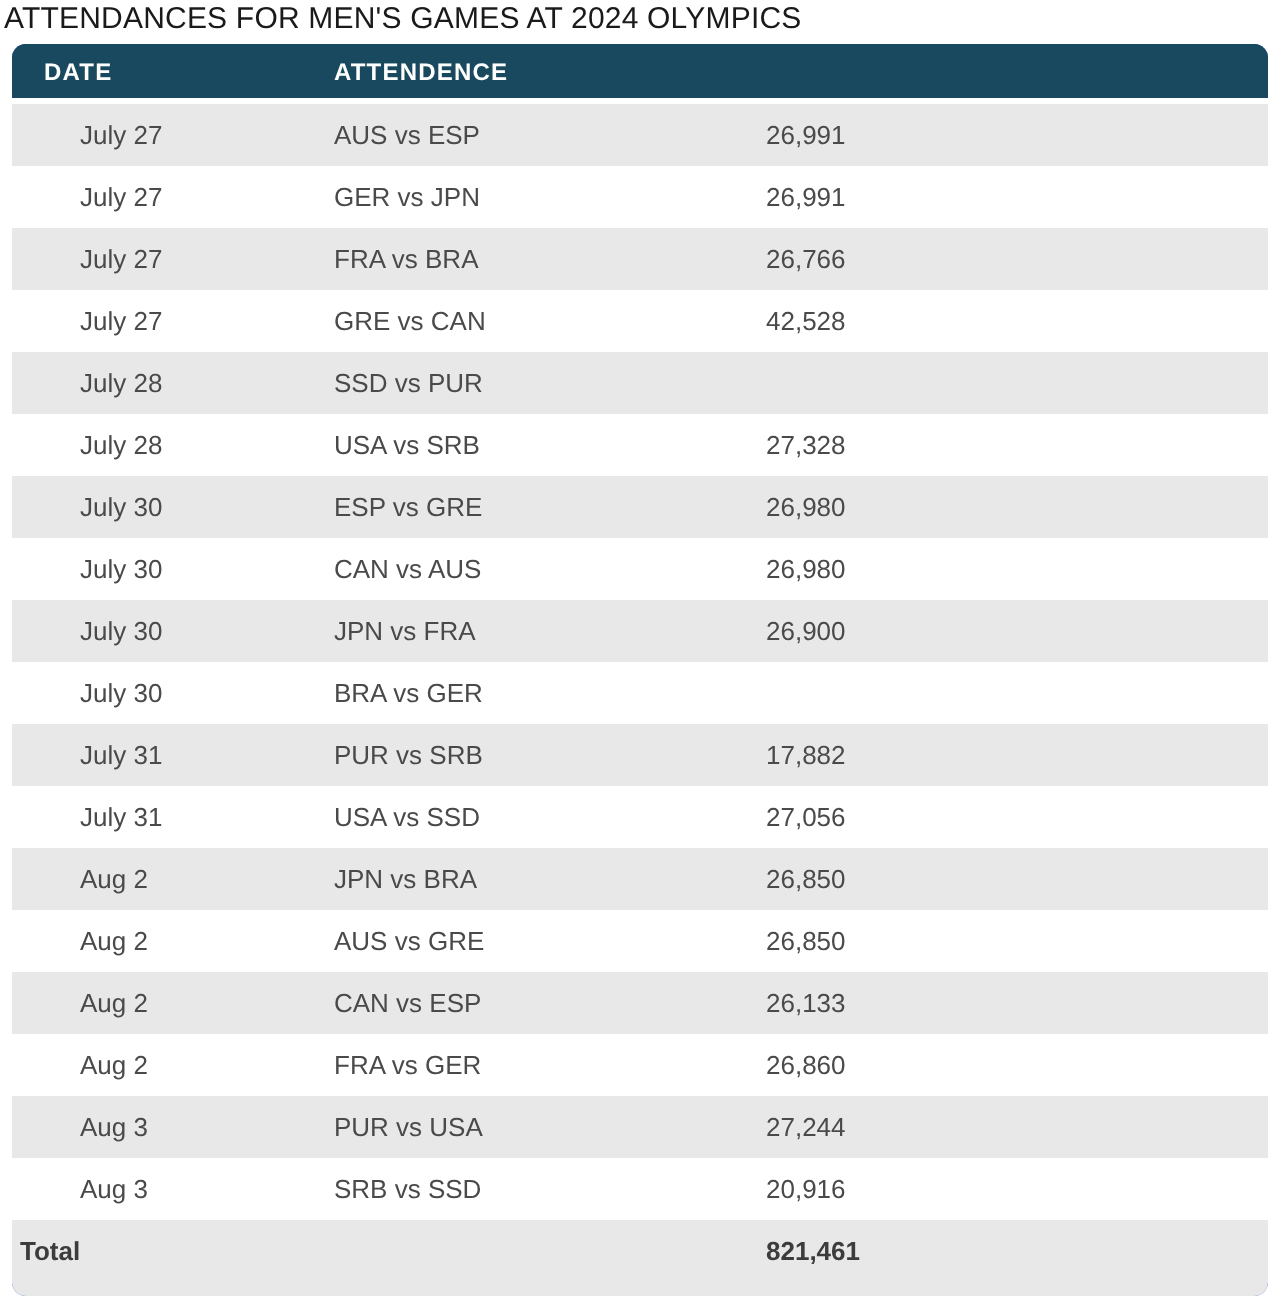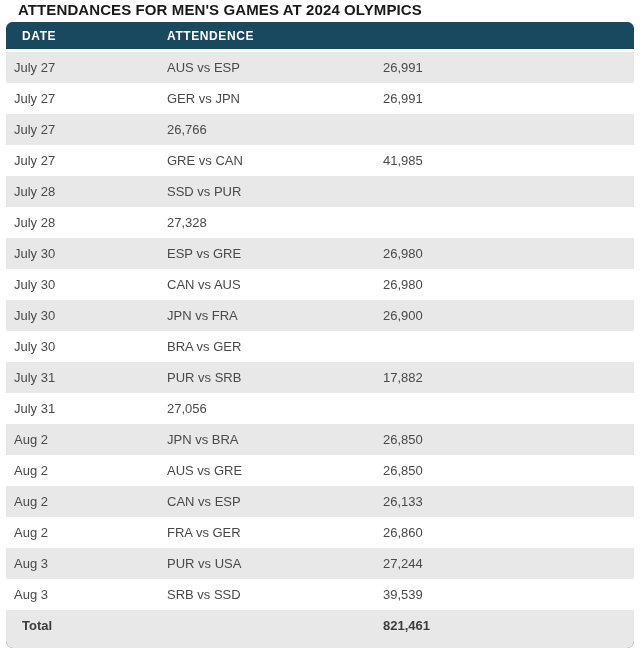--- a/index.html
+++ b/index.html
@@ -5,24 +5,24 @@
   * { box-sizing: border-box; margin: 0; padding: 0; }
   html, body { width: 640px; background: #ffffff; }
   body {
     font-family: "Liberation Sans", sans-serif;
     width: 640px;
     height: 650px;
     overflow: hidden;
   }
   .page-title {
     font-size: 15px;
-    font-weight: 700;
+    font-weight: 400;
     color: #1a1a1a;
     letter-spacing: 0.1px;
-    margin: 1px 0 4px 18px;
+    margin: 1px 0 4px 2px;
     text-transform: uppercase;
     white-space: nowrap;
   }
   .table-card {
     margin: 0 6px;
     border-radius: 7px;
     overflow: hidden;
     background: #1d4ed8;
   }
   .thead {
@@ -40,33 +40,33 @@
   .header-spacer { height: 3px; background: #ffffff; }
   .trow {
     display: grid;
     grid-template-columns: 161px 216px 1fr;
     align-items: center;
     height: 31px;
     background: #ffffff;
     font-size: 13px;
     color: #4a4a4a;
   }
-  .trow > div:first-child { padding-left: 8px; }
+  .trow > div:first-child { padding-left: 34px; }
   .trow.alt { background: #e8e8e8; }
   .total-row {
     display: grid;
     grid-template-columns: 161px 216px 1fr;
     align-items: center;
     height: 30px;
     background: #e8e8e8;
     font-size: 13px;
     font-weight: 700;
     color: #3c3c3c;
   }
-  .total-row > div:first-child { padding-left: 16px; }
+  .total-row > div:first-child { padding-left: 4px; }
   .footer-strip { height: 8px; background: #e8e8e8; }
 </style>
 </head>
 <body>
 
 <h1 class="page-title">ATTENDANCES FOR MEN'S GAMES AT 2024 OLYMPICS</h1>
 
 <div class="table-card">
   <div class="thead">
     <div>DATE</div>
@@ -79,33 +79,35 @@
         <div>AUS vs ESP</div>
         <div>26,991</div>
       </div>
       <div class="trow">
         <div>July 27</div>
         <div>GER vs JPN</div>
         <div>26,991</div>
       </div>
       <div class="trow alt">
         <div>July 27</div>
+        <div>FRA vs BRA</div>
         <div>26,766</div>
       </div>
       <div class="trow">
         <div>July 27</div>
         <div>GRE vs CAN</div>
-        <div>41,985</div>
+        <div>42,528</div>
       </div>
       <div class="trow alt">
         <div>July 28</div>
         <div>SSD vs PUR</div>
       </div>
       <div class="trow">
         <div>July 28</div>
+        <div>USA vs SRB</div>
         <div>27,328</div>
       </div>
       <div class="trow alt">
         <div>July 30</div>
         <div>ESP vs GRE</div>
         <div>26,980</div>
       </div>
       <div class="trow">
         <div>July 30</div>
         <div>CAN vs AUS</div>
@@ -120,20 +122,21 @@
         <div>July 30</div>
         <div>BRA vs GER</div>
       </div>
       <div class="trow alt">
         <div>July 31</div>
         <div>PUR vs SRB</div>
         <div>17,882</div>
       </div>
       <div class="trow">
         <div>July 31</div>
+        <div>USA vs SSD</div>
         <div>27,056</div>
       </div>
       <div class="trow alt">
         <div>Aug 2</div>
         <div>JPN vs BRA</div>
         <div>26,850</div>
       </div>
       <div class="trow">
         <div>Aug 2</div>
         <div>AUS vs GRE</div>
@@ -150,21 +153,21 @@
         <div>26,860</div>
       </div>
       <div class="trow alt">
         <div>Aug 3</div>
         <div>PUR vs USA</div>
         <div>27,244</div>
       </div>
       <div class="trow">
         <div>Aug 3</div>
         <div>SRB vs SSD</div>
-        <div>39,539</div>
+        <div>20,916</div>
       </div>
     </div>
   <div class="total-row">
     <div>Total</div>
     <div></div>
     <div>821,461</div>
   </div>
   <div class="footer-strip"></div>
 </div>
 

